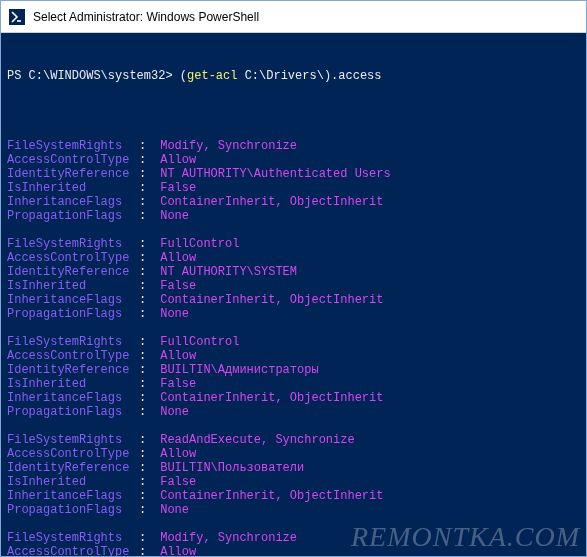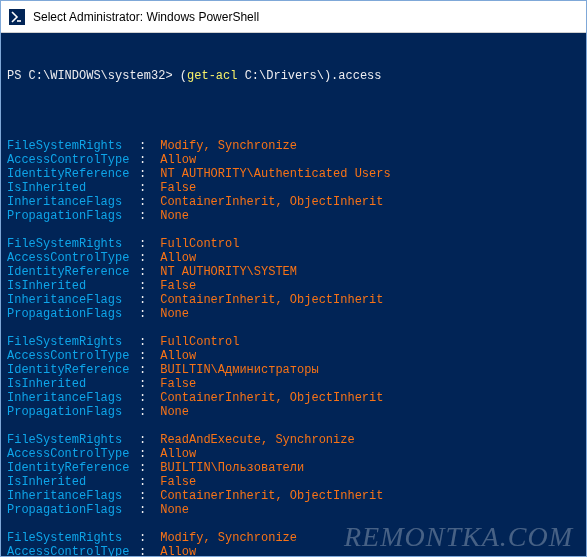--- a/index.html
+++ b/index.html
@@ -9,24 +9,24 @@
   .title-icon { width: 16px; height: 16px; display: flex; align-items: center; justify-content: center; }
   .title-icon svg { width: 16px; height: 16px; }
   .title-text { font-family: 'Segoe UI', Tahoma, sans-serif; font-size: 12px; color: #000; }
   .terminal { flex: 1; background: #012456; color: #eeedf0; padding: 8px 6px; font-size: 12px; line-height: 14px; overflow: hidden; position: relative; white-space: pre; }
   .prompt-line { margin-bottom: 14px; }
   .prompt-path { color: #eeedf0; }
   .cmd-yellow { color: #f7f169; }
   .cmd-white { color: #eeedf0; }
   .entry { margin-bottom: 14px; }
   .row { display: block; height: 14px; }
-  .label { display: inline-block; width: 132px; color: #0ea5e9; }
+  .label { display: inline-block; width: 132px; color: #8b5cf6; }
   .colon { display: inline-block; width: 14px; color: #eeedf0; }
-  .value { color: #f97316; }
-  .watermark { position: absolute; right: 13px; bottom: 12px; font-family: Georgia, 'Times New Roman', serif; font-size: 28px; letter-spacing: 1px; color: rgba(255,255,255,0.28); pointer-events: none; font-style: italic; }
+  .value { color: #d946ef; }
+  .watermark { position: absolute; right: 6px; bottom: 12px; font-family: Georgia, 'Times New Roman', serif; font-size: 28px; letter-spacing: 1px; color: rgba(255,255,255,0.28); pointer-events: none; font-style: italic; }
 </style>
 </head>
 <body>
 
 <div class="window">
   <div class="titlebar">
     <span class="title-icon">
       <svg viewBox="0 0 16 16">
           <rect x="0" y="0" width="16" height="16" fill="#012456"></rect>
           <path d="M3 3 L8 8 L3 13" stroke="#fff" stroke-width="1.6" fill="none"></path>

